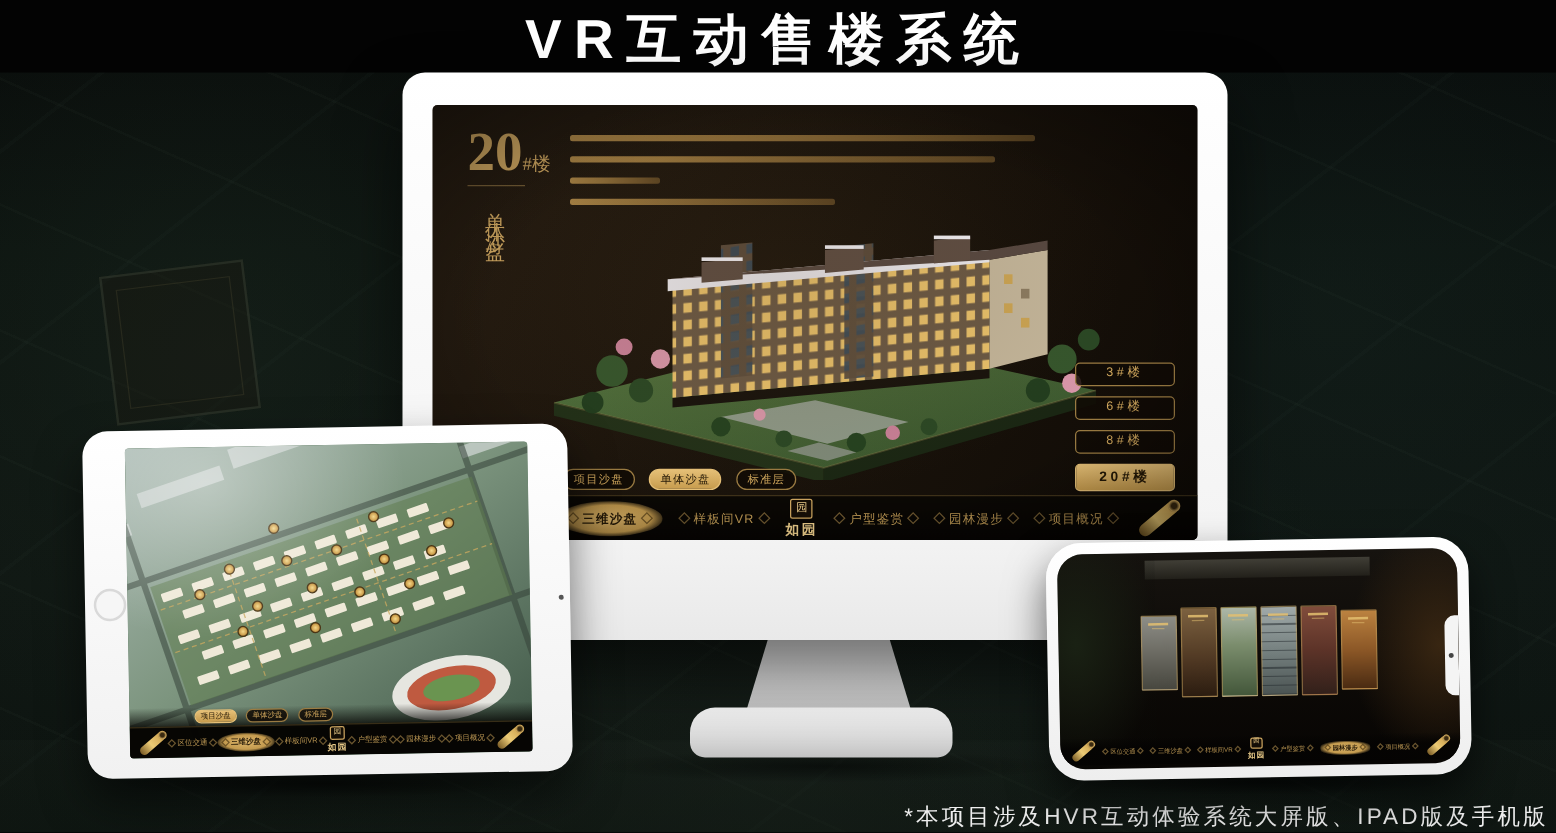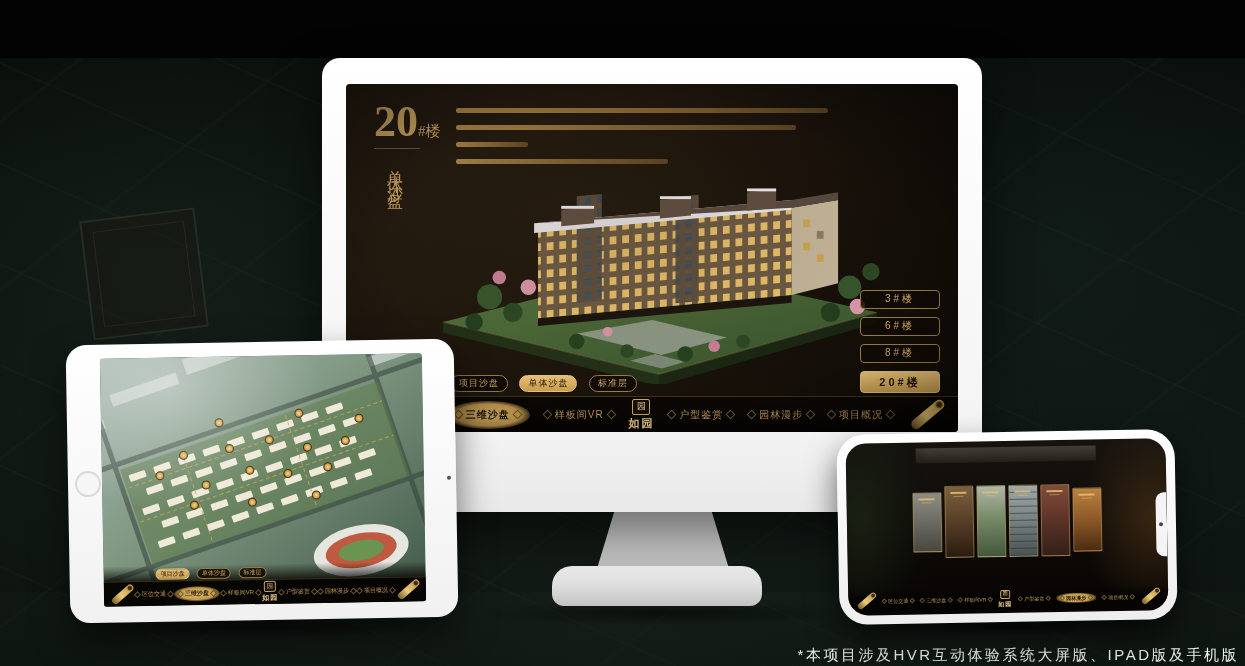--- a/index.html
+++ b/index.html
@@ -20,21 +20,21 @@
     transform:rotate(-7deg);}
   .bg-plaque-inner{position:absolute;inset:10px;border:1px solid rgba(120,110,70,.18);}
   .bg-band{position:absolute;left:0;right:0;bottom:0;height:74px;
     background:linear-gradient(180deg, rgba(30,40,32,.18), rgba(18,26,20,.4));}
   .title-band{position:absolute;top:0;left:0;right:0;height:58px;background:#030303;}
 
   
   .page-title{position:absolute;top:2px;left:0;right:0;text-align:center;
     color:#ffffff;font-size:44px;font-weight:700;letter-spacing:10px;}
   .footnote{position:absolute;right:6px;bottom:1px;color:#ededed;
-    font-size:15px;letter-spacing:2.5px;}
+    font-size:18px;letter-spacing:2.5px;}
 
   
   .monitor-body{position:absolute;left:322px;top:58px;width:660px;height:454px;
     background:linear-gradient(180deg,#ffffff 0%,#f4f4f4 80%,#e9e9e9 100%);
     border-radius:18px;box-shadow:0 24px 48px rgba(0,0,0,.55);z-index:2;}
   .monitor-screen{position:absolute;left:24px;top:26px;width:612px;height:348px;
     border-radius:4px;overflow:hidden;
     background:linear-gradient(115deg,#261c11 0%,#1a130b 50%,#100b06 100%);}
   .screen-vignette{position:absolute;inset:0;pointer-events:none;
     background:radial-gradient(ellipse at 46% 42%, rgba(90,66,34,.16), transparent 58%),
@@ -178,20 +178,21 @@
 
 <div class="stage">
 
   <div class="bg-decor"></div>
   <div class="title-band"></div>
   <div class="bg-plaque">
     <div class="bg-plaque-inner"></div>
   </div>
   <div class="bg-band"></div>
 
+  <div class="page-title">VR互动售楼系统</div>
 
   <div class="monitor-shadow"></div>
   <div class="stand-neck"></div>
   <div class="stand-base"></div>
 
   <div class="monitor-body">
     <div class="monitor-screen">
 
       <div class="headline">
         <span class="hl-number">20</span><span class="hl-suffix">#楼</span>

